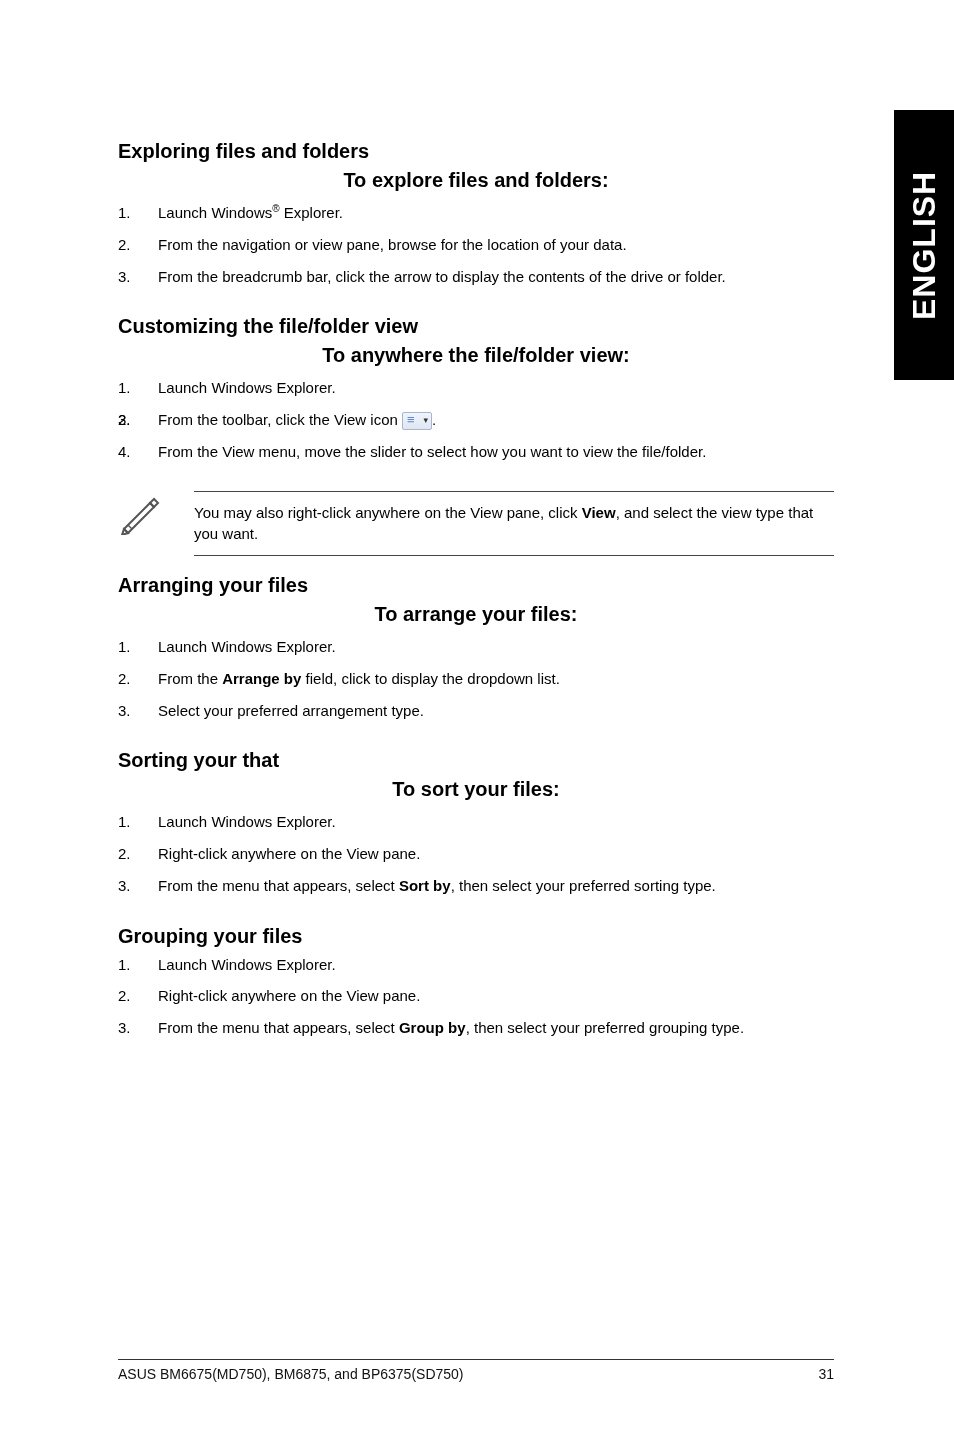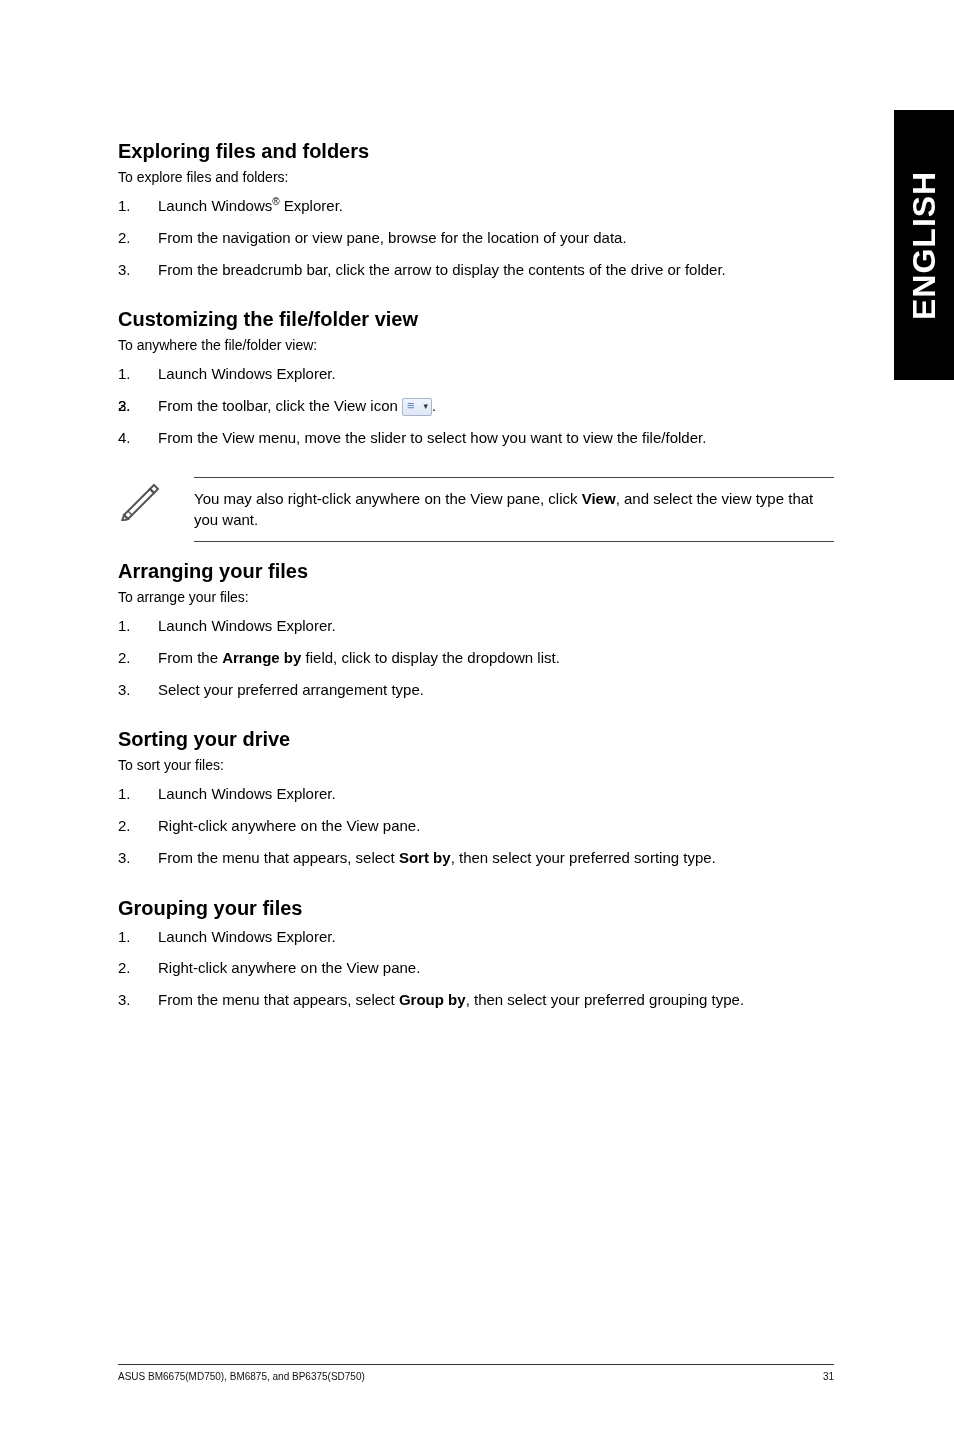--- a/index.html
+++ b/index.html
@@ -30,23 +30,24 @@
     writing-mode: vertical-rl;
     transform: rotate(180deg);
     letter-spacing: 1px;
   }
   h2.section {
     font-size: 20px;
     font-weight: bold;
     margin-bottom: 6px;
   }
   .subhead {
-    font-size: 14px;
-    font-weight: normal;
+    font-size: 20px;
+    font-weight: bold;
     margin-bottom: 10px;
+    text-align: center;
   }
   ol {
     list-style: none;
     margin-bottom: 28px;
   }
   ol li {
     font-size: 15px;
     line-height: 1.45;
     margin-bottom: 10px;
     padding-left: 40px;
@@ -116,21 +117,21 @@
     right: 120px;
   }
   .footer-rule {
     border: none;
     border-top: 1px solid #333;
     margin-bottom: 6px;
   }
   .footer-row {
     display: flex;
     justify-content: space-between;
-    font-size: 10px;
+    font-size: 14px;
     color: #111;
   }
   .block { margin-bottom: 10px; }
 </style>
 </head>
 <body>
 
 <div class="side-tab">ENGLISH</div>
 
 <div class="content">
@@ -205,21 +206,21 @@
         <span>From the </span><span class="bold">Arrange by</span><span> field, click to display the dropdown list.</span>
       </li>
       <li>
         <span class="num">3.</span>
         <span>Select your preferred arrangement type.</span>
       </li>
     </ol>
   </div>
 
   <div class="block">
-    <h2 class="section">Sorting your drive</h2>
+    <h2 class="section">Sorting your that</h2>
     <div class="subhead">To sort your files:</div>
     <ol>
       <li>
         <span class="num">1.</span>
         <span>Launch Windows Explorer.</span>
       </li>
       <li>
         <span class="num">2.</span>
         <span>Right-click anywhere on the View pane.</span>
       </li>

